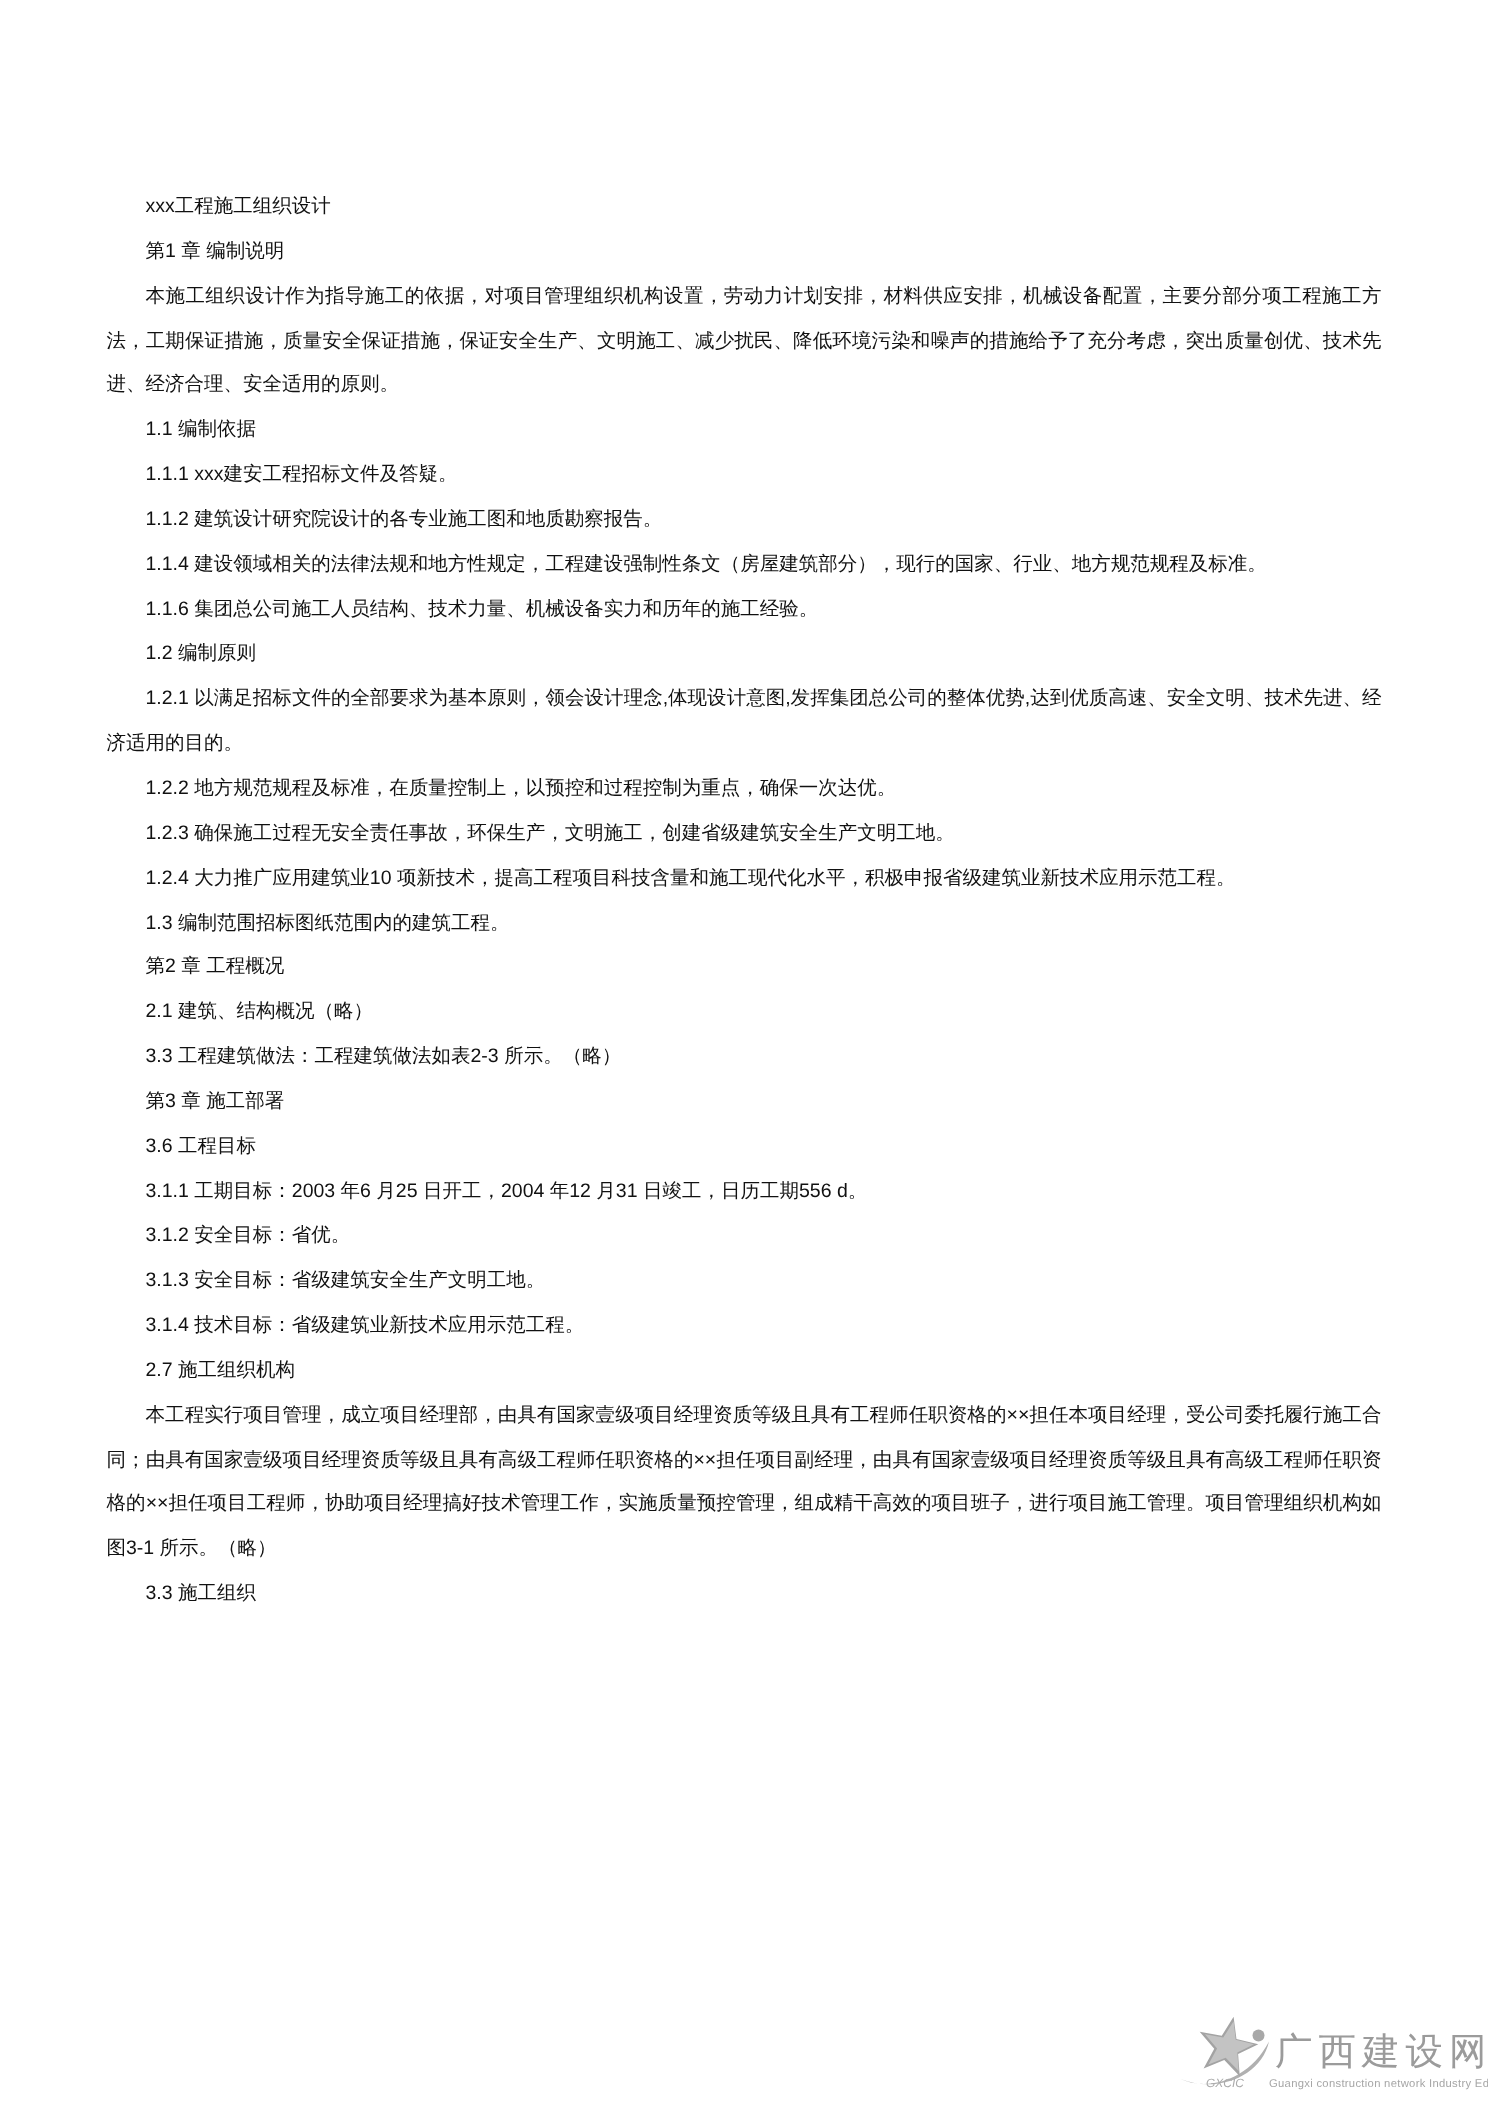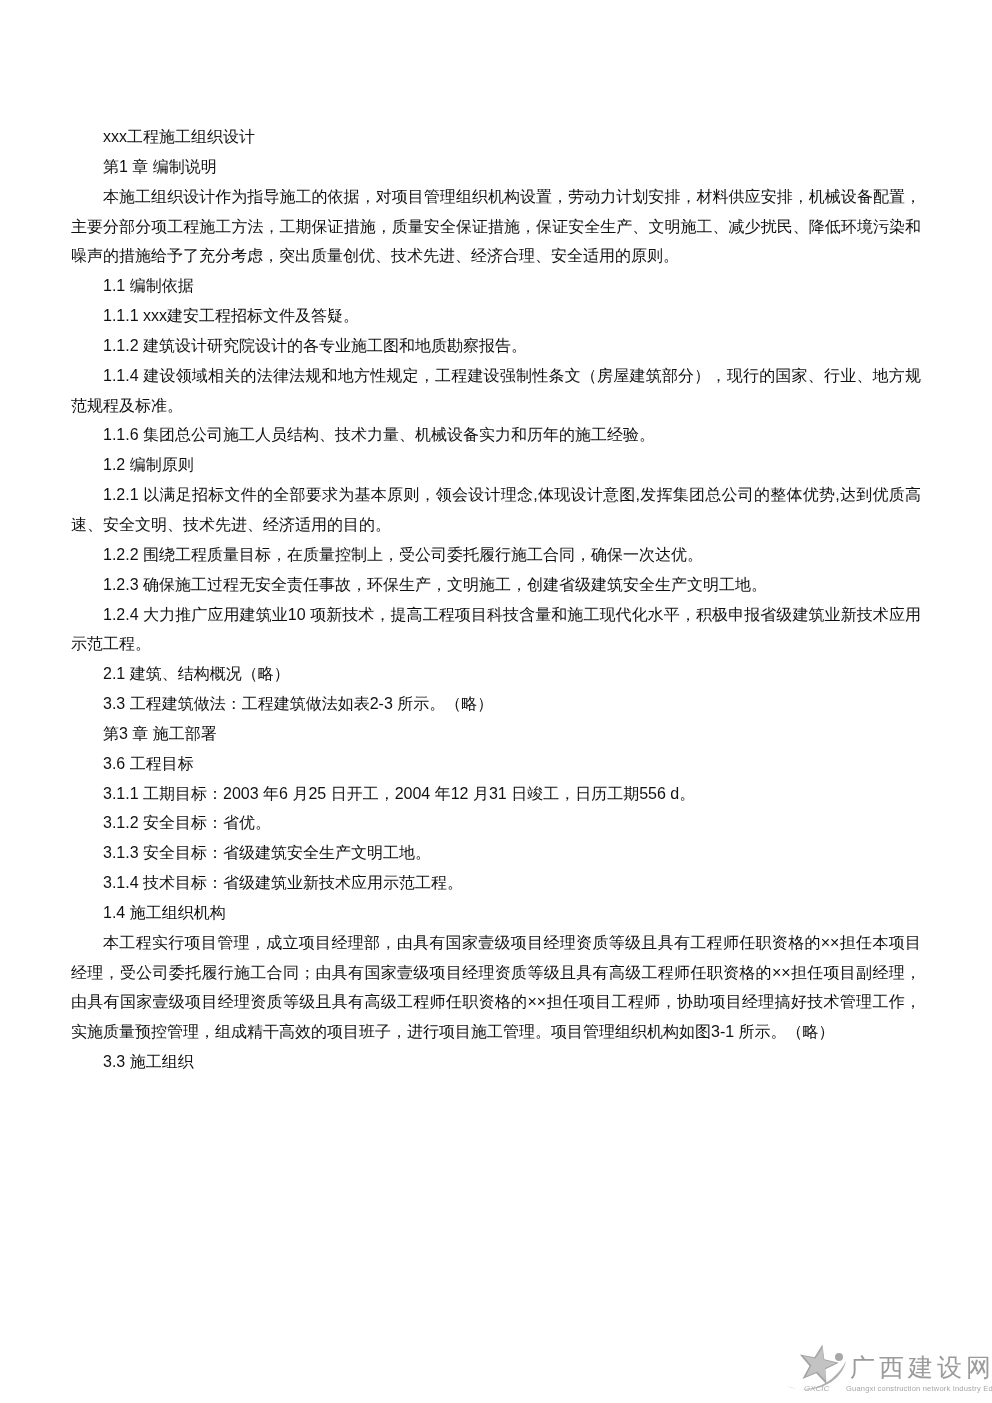--- a/index.html
+++ b/index.html
@@ -18,21 +18,21 @@
     position: absolute;
     inset: 0;
     background: #ffffff;
   }
   .doc {
     position: absolute;
     left: 71px;
     top: 122px;
     width: 850px;
     color: #111111;
-    font-size: 16px;
+    font-size: 13px;
     line-height: 29.85px;
     text-align: justify;
     letter-spacing: 0;
   }
   .doc p {
     margin: 0;
     padding: 0;
     text-indent: 2em;
     word-break: break-all;
   }
@@ -88,32 +88,34 @@
     <p>xxx工程施工组织设计</p>
     <p>第1 章 编制说明</p>
     <p>本施工组织设计作为指导施工的依据，对项目管理组织机构设置，劳动力计划安排，材料供应安排，机械设备配置，主要分部分项工程施工方法，工期保证措施，质量安全保证措施，保证安全生产、文明施工、减少扰民、降低环境污染和噪声的措施给予了充分考虑，突出质量创优、技术先进、经济合理、安全适用的原则。</p>
     <p>1.1 编制依据</p>
     <p>1.1.1 xxx建安工程招标文件及答疑。</p>
     <p>1.1.2 建筑设计研究院设计的各专业施工图和地质勘察报告。</p>
     <p>1.1.4 建设领域相关的法律法规和地方性规定，工程建设强制性条文（房屋建筑部分），现行的国家、行业、地方规范规程及标准。</p>
     <p>1.1.6 集团总公司施工人员结构、技术力量、机械设备实力和历年的施工经验。</p>
     <p>1.2 编制原则</p>
     <p>1.2.1 以满足招标文件的全部要求为基本原则，领会设计理念,体现设计意图,发挥集团总公司的整体优势,达到优质高速、安全文明、技术先进、经济适用的目的。</p>
-    <p>1.2.2 围绕工程质量目标，在质量控制上，受公司委托履行施工合同，确保一次达优。</p>
+    <p>1.2.2 地方规范规程及标准，在质量控制上，以预控和过程控制为重点，确保一次达优。</p>
     <p>1.2.3 确保施工过程无安全责任事故，环保生产，文明施工，创建省级建筑安全生产文明工地。</p>
     <p>1.2.4 大力推广应用建筑业10 项新技术，提高工程项目科技含量和施工现代化水平，积极申报省级建筑业新技术应用示范工程。</p>
+    <p>1.3 编制范围招标图纸范围内的建筑工程。</p>
+    <p>第2 章 工程概况</p>
     <p>2.1 建筑、结构概况（略）</p>
     <p>3.3 工程建筑做法：工程建筑做法如表2-3 所示。（略）</p>
     <p>第3 章 施工部署</p>
     <p>3.6 工程目标</p>
     <p>3.1.1 工期目标：2003 年6 月25 日开工，2004 年12 月31 日竣工，日历工期556 d。</p>
     <p>3.1.2 安全目标：省优。</p>
     <p>3.1.3 安全目标：省级建筑安全生产文明工地。</p>
     <p>3.1.4 技术目标：省级建筑业新技术应用示范工程。</p>
-    <p>1.4 施工组织机构</p>
+    <p>2.7 施工组织机构</p>
     <p>本工程实行项目管理，成立项目经理部，由具有国家壹级项目经理资质等级且具有工程师任职资格的××担任本项目经理，受公司委托履行施工合同；由具有国家壹级项目经理资质等级且具有高级工程师任职资格的××担任项目副经理，由具有国家壹级项目经理资质等级且具有高级工程师任职资格的××担任项目工程师，协助项目经理搞好技术管理工作，实施质量预控管理，组成精干高效的项目班子，进行项目施工管理。项目管理组织机构如图3-1 所示。（略）</p>
     <p>3.3 施工组织</p>
   </div>
 
   <div class="watermark">
     <svg class="wm-star" viewBox="0 0 78 54" xmlns="http://www.w3.org/2000/svg">
       <path d="M5,45 C22,53 50,47 64,20 C59,43 30,55 5,45 Z" fill="#b0b0b0"></path>
       <path d="M40.4,3.5 L42.3,18.3 L56.9,21.8 L43.4,28.3 L44.5,43.2 L34.2,32.3 L20.4,38 L27.5,24.9 L17.8,13.5 L32.5,16.2 Z" fill="#a3a3a3"></path>
       <path d="M40.4,6.5 L41.8,18.9 L54,21.9 L42.9,27.3 L43.8,39.7 L35.1,30.8 L23.6,35.4 L29.4,24.6 L21.3,15.1 L33.5,17.4 Z" fill="#ffffff" opacity="0.35"></path>
       <text x="22" y="50" font-size="8" font-style="italic" fill="#ababab">GXCIC</text>

